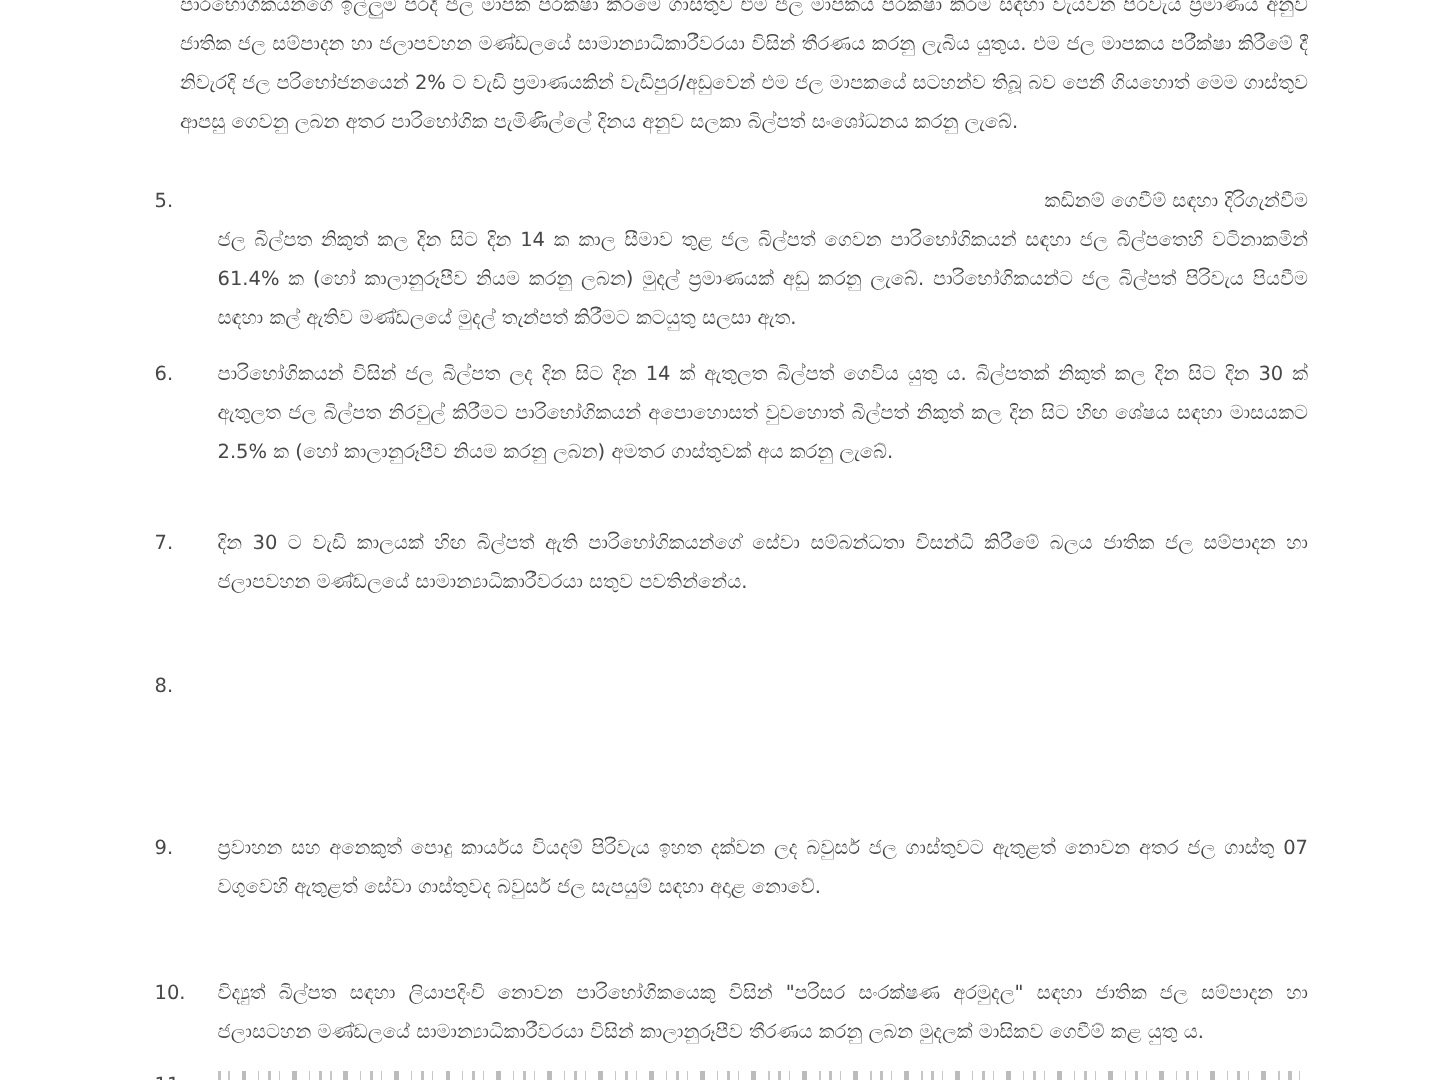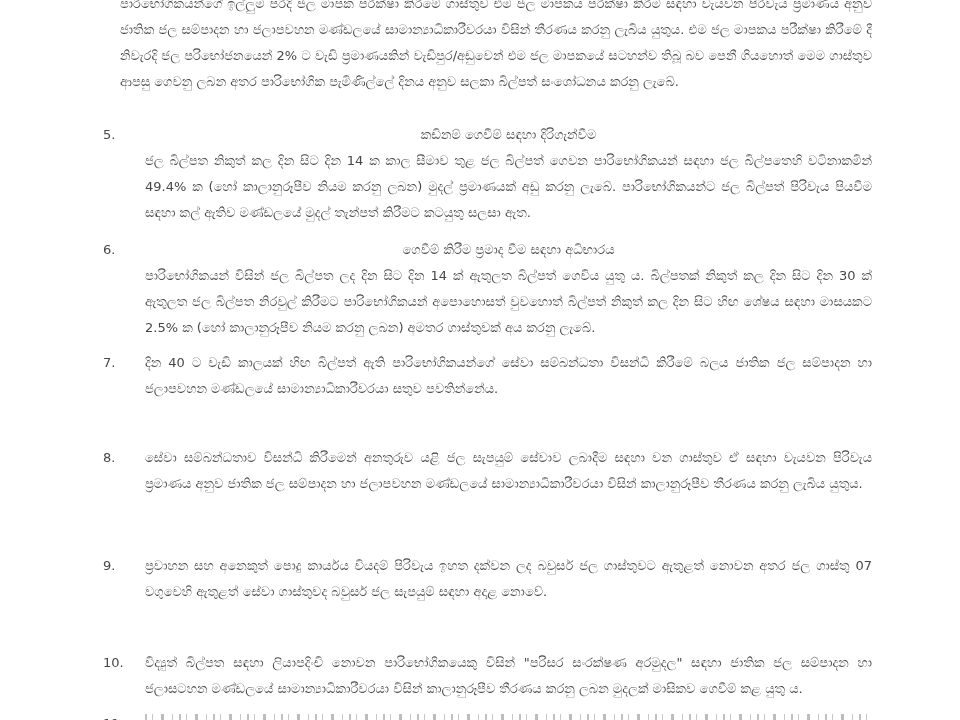--- a/index.html
+++ b/index.html
@@ -39,21 +39,21 @@
     left: 0;
     top: 0;
     width: 34px;
   }
   .itext {
     margin-left: 42px;
     width: 727px;
     text-align: justify;
   }
   .heading {
-    text-align: center;
+    text-align: right;
   }
   
   .glyph-tops {
     margin-left: 42px;
     width: 727px;
     height: 8px;
     margin-top: 3px;
     opacity: 0.55;
     background: repeating-linear-gradient(90deg,
       #8e8e8e 0 2px,  transparent 2px 7px,
@@ -73,43 +73,41 @@
 <body>
 
 <div class="page">
 
   <div class="cont-para">පාරිභෝගිකයන්ගේ ඉල්ලුම පරිදි ජල මාපක පරීක්ෂා කිරීමේ ගාස්තුව එම ජල මාපකය පරීක්ෂා කිරීම සඳහා වැයවන පිරිවැය ප්‍රමාණය අනුව ජාතික ජල සම්පාදන හා ජලාපවහන මණ්ඩලයේ සාමාන්‍යාධිකාරීවරයා විසින් තීරණය කරනු ලැබිය යුතුය. එම ජල මාපකය පරීක්ෂා කිරීමේ දී නිවැරදි ජල පරිභෝජනයෙන් 2% ට වැඩි ප්‍රමාණයකින් වැඩිපුර/අඩුවෙන් එම ජල මාපකයේ සටහන්ව තිබූ බව පෙනී ගියහොත් මෙම ගාස්තුව ආපසු ගෙවනු ලබන අතර පාරිභෝගික පැමිණිල්ලේ දිනය අනුව සලකා බිල්පත් සංශෝධනය කරනු ලැබේ.</div>
 
   <div class="item" style="top:122px; height:106px;">
     <span class="num">5.</span>
     <div class="itext">
       <div class="heading">කඩිනම් ගෙවීම් සඳහා දිරිගැන්වීම</div>
-      <div class="body">ජල බිල්පත නිකුත් කල දින සිට දින 14 ක කාල සීමාව තුළ ජල බිල්පත් ගෙවන පාරිභෝගිකයන් සඳහා ජල බිල්පතෙහි වටිනාකමින් 49.4% ක (හෝ කාලානුරූපීව නියම කරනු ලබන) මුදල් ප්‍රමාණයක් අඩු කරනු ලැබේ. පාරිභෝගිකයන්ට ජල බිල්පත් පිරිවැය පියවීම සඳහා කල් ඇතිව මණ්ඩලයේ මුදල් තැන්පත් කිරීමට කටයුතු සලසා ඇත.</div>
+      <div class="body">ජල බිල්පත නිකුත් කල දින සිට දින 14 ක කාල සීමාව තුළ ජල බිල්පත් ගෙවන පාරිභෝගිකයන් සඳහා ජල බිල්පතෙහි වටිනාකමින් 61.4% ක (හෝ කාලානුරූපීව නියම කරනු ලබන) මුදල් ප්‍රමාණයක් අඩු කරනු ලැබේ. පාරිභෝගිකයන්ට ජල බිල්පත් පිරිවැය පියවීම සඳහා කල් ඇතිව මණ්ඩලයේ මුදල් තැන්පත් කිරීමට කටයුතු සලසා ඇත.</div>
     </div>
   </div>
 
   <div class="item" style="top:237px; height:106px;">
     <span class="num">6.</span>
     <div class="itext">
-      <div class="heading">ගෙවීම් කිරීම ප්‍රමාද වීම සඳහා අධිභාරය</div>
       <div class="body">පාරිභෝගිකයන් විසින් ජල බිල්පත ලද දින සිට දින 14 ක් ඇතුලත බිල්පත් ගෙවිය යුතු ය. බිල්පතක් නිකුත් කල දින සිට දින 30 ක් ඇතුලත ජල බිල්පත නිරවුල් කිරීමට පාරිභෝගිකයන් අපොහොසත් වුවහොත් බිල්පත් නිකුත් කල දින සිට හිඟ ශේෂය සඳහා මාසයකට 2.5% ක (හෝ කාලානුරූපීව නියම කරනු ලබන) අමතර ගාස්තුවක් අය කරනු ලැබේ.</div>
     </div>
   </div>
 
   <div class="item" style="top:350px; height:80px;">
     <span class="num">7.</span>
     <div class="itext">
-      <div class="body">දින 40 ට වැඩි කාලයක් හිඟ බිල්පත් ඇති පාරිභෝගිකයන්ගේ සේවා සම්බන්ධතා විසන්ධි කිරීමේ බලය ජාතික ජල සම්පාදන හා ජලාපවහන මණ්ඩලයේ සාමාන්‍යාධිකාරීවරයා සතුව පවතින්නේය.</div>
+      <div class="body">දින 30 ට වැඩි කාලයක් හිඟ බිල්පත් ඇති පාරිභෝගිකයන්ගේ සේවා සම්බන්ධතා විසන්ධි කිරීමේ බලය ජාතික ජල සම්පාදන හා ජලාපවහන මණ්ඩලයේ සාමාන්‍යාධිකාරීවරයා සතුව පවතින්නේය.</div>
     </div>
   </div>
 
   <div class="item" style="top:445px; height:106px;">
     <span class="num">8.</span>
     <div class="itext">
-      <div class="body">සේවා සම්බන්ධතාව විසන්ධි කිරීමෙන් අනතුරුව යළි ජල සැපයුම් සේවාව ලබාදීම සඳහා වන ගාස්තුව ඒ සඳහා වැයවන පිරිවැය ප්‍රමාණය අනුව ජාතික ජල සම්පාදන හා ජලාපවහන මණ්ඩලයේ සාමාන්‍යාධිකාරීවරයා විසින් කාලානුරූපීව තීරණය කරනු ලැබිය යුතුය.</div>
     </div>
   </div>
 
   <div class="item" style="top:553px; height:54px;">
     <span class="num">9.</span>
     <div class="itext">
       <div class="body">ප්‍රවාහන සහ අනෙකුත් පොදු කාර්යය වියදම් පිරිවැය ඉහත දක්වන ලද බවුසර් ජල ගාස්තුවට ඇතුළත් නොවන අතර ජල ගාස්තු 07 වගුවෙහි ඇතුළත් සේවා ගාස්තුවද බවුසර් ජල සැපයුම් සඳහා අදාළ නොවේ.</div>
     </div>
   </div>
 

